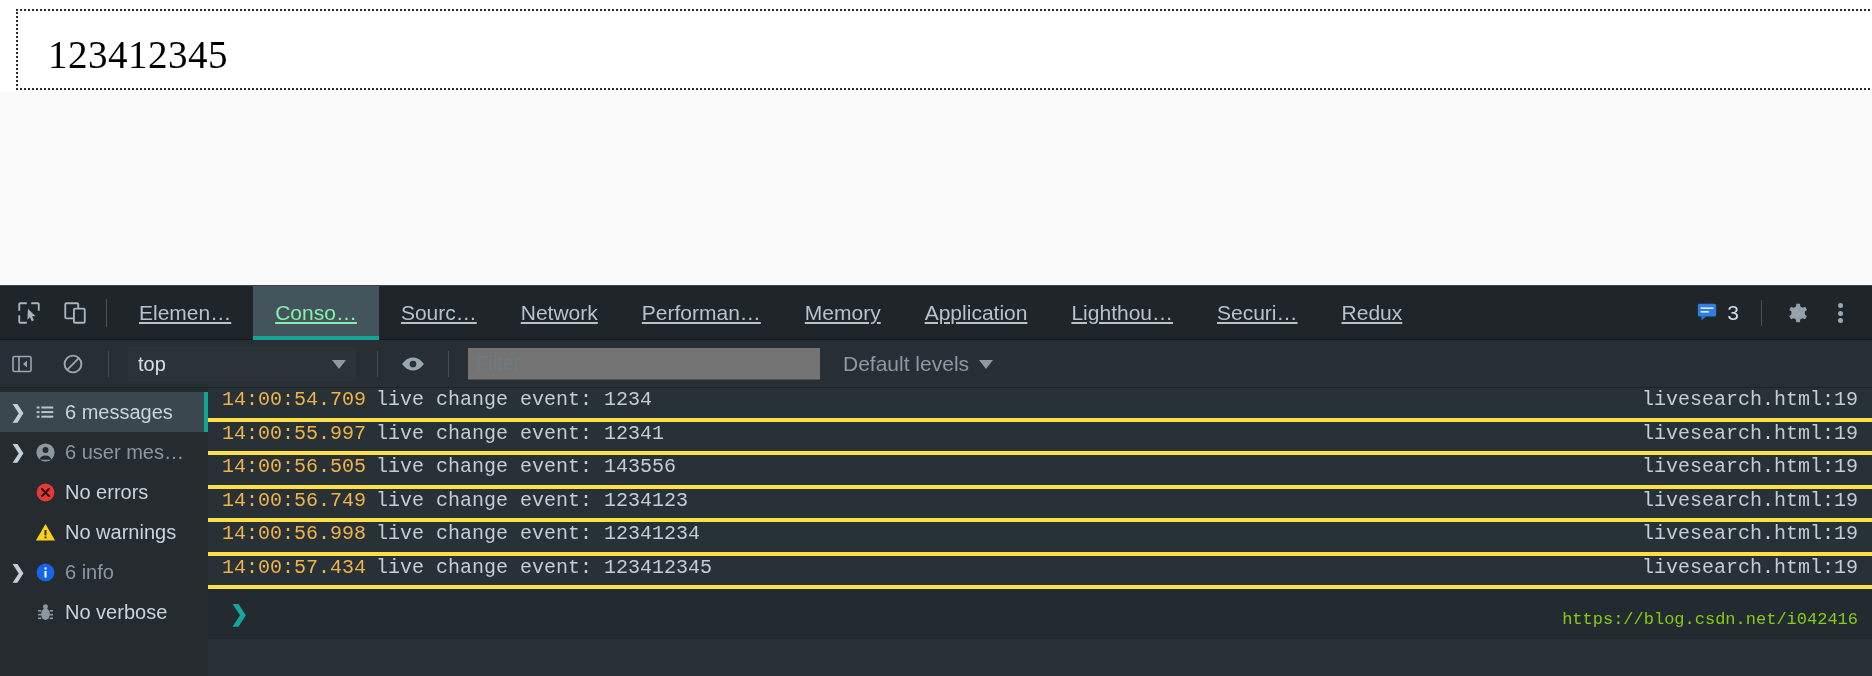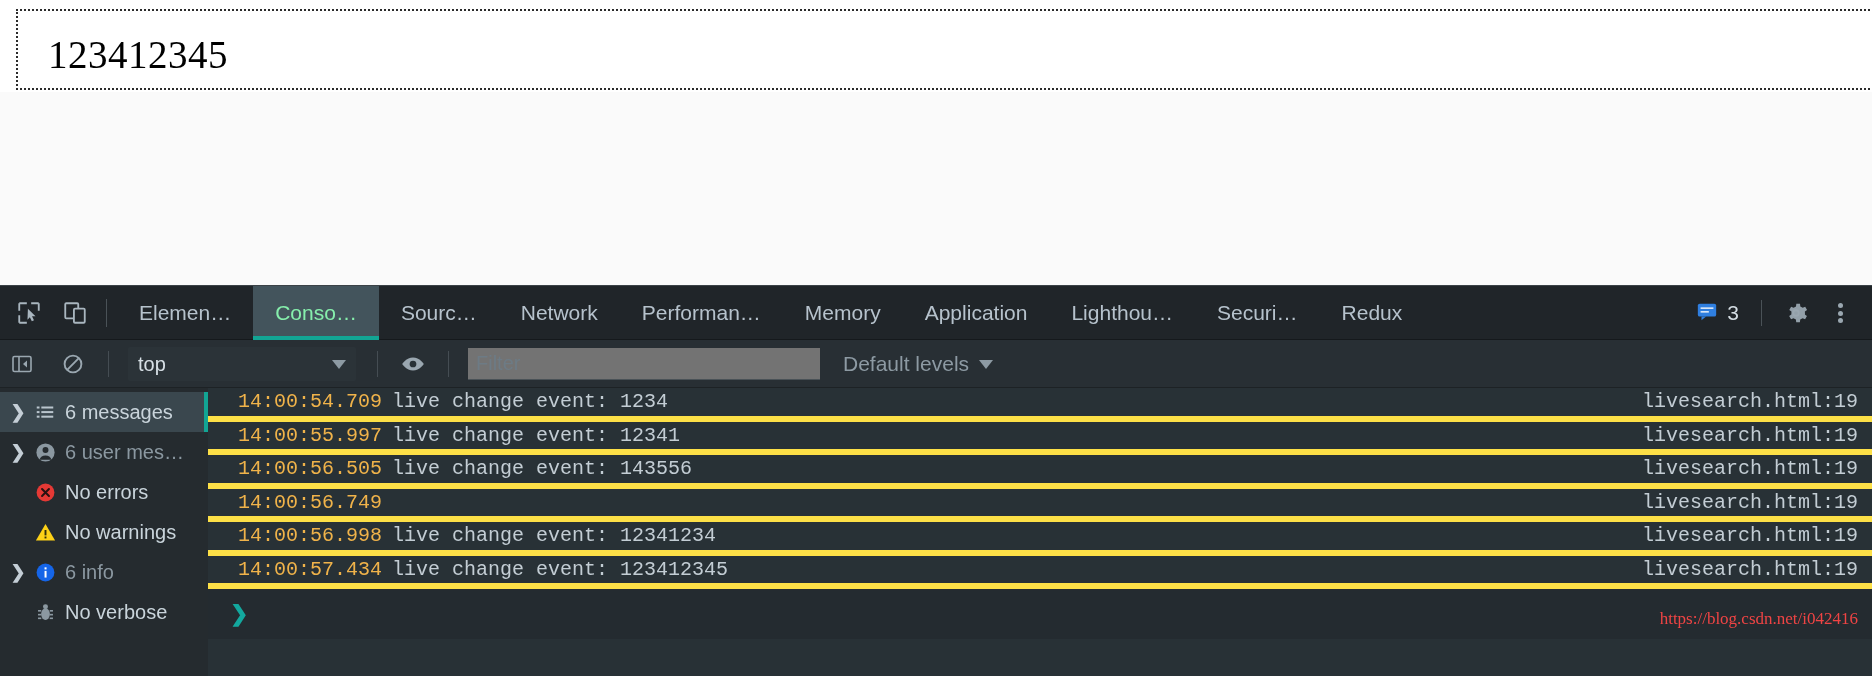--- a/index.html
+++ b/index.html
@@ -91,20 +91,21 @@
   .tab {
     display: flex;
     align-items: center;
     padding: 0 22px;
     font-size: 21px;
     color: #b6c2cc;
     cursor: pointer;
     position: relative;
     white-space: nowrap;
     box-sizing: border-box;
+    text-decoration: underline;
   }
   .tab.active {
     background: #43545c;
     color: #86efac;
   }
   .tab.active::after {
     content: "";
     position: absolute;
     left: 0; right: 0; bottom: 0;
     height: 4px;
@@ -279,23 +280,23 @@
 
   #log-pane {
     flex: 1;
     background: #283136;
     position: relative;
     overflow: hidden;
   }
   .log-row {
     height: 33.5px;
     display: flex;
-    align-items: center;
-    border-bottom: 6px solid #fde047;
-    padding-left: 30px;
+    align-items: flex-start;
+    border-bottom: 4px solid #fde047;
+    padding-left: 14px;
     padding-right: 14px;
     box-sizing: border-box;
     font-family: "Liberation Mono", monospace;
     font-size: 20px;
     cursor: default;
   }
   .log-ts {
     color: #f0b34a;
     white-space: pre;
   }
@@ -321,22 +322,22 @@
   #prompt-row .prompt-caret {
     color: #13a89e;
     font-size: 22px;
     font-weight: bold;
   }
   #watermark {
     position: absolute;
     right: 14px;
     bottom: 10px;
     font-size: 17px;
-    color: #ef4444;
-    font-family: Liberation Serif, serif;
+    color: #84cc16;
+    font-family: Liberation Mono, monospace;
   }
 </style>
 </head>
 <body>
 
 <div id="page-area">
   <div id="focused-input">
     <div class="value">123412345</div>
   </div>
   <div id="page-blank"></div>
@@ -556,20 +557,21 @@
         <span class="log-msg">live change event: 12341</span>
         <span class="log-src">livesearch.html:19</span>
       </div>
       <div class="log-row">
         <span class="log-ts">14:00:56.505</span>
         <span class="log-msg">live change event: 143556</span>
         <span class="log-src">livesearch.html:19</span>
       </div>
       <div class="log-row">
         <span class="log-ts">14:00:56.749</span>
+        <span class="log-msg">live change event: 1234123</span>
         <span class="log-src">livesearch.html:19</span>
       </div>
       <div class="log-row">
         <span class="log-ts">14:00:56.998</span>
         <span class="log-msg">live change event: 12341234</span>
         <span class="log-src">livesearch.html:19</span>
       </div>
       <div class="log-row">
         <span class="log-ts">14:00:57.434</span>
         <span class="log-msg">live change event: 123412345</span>

